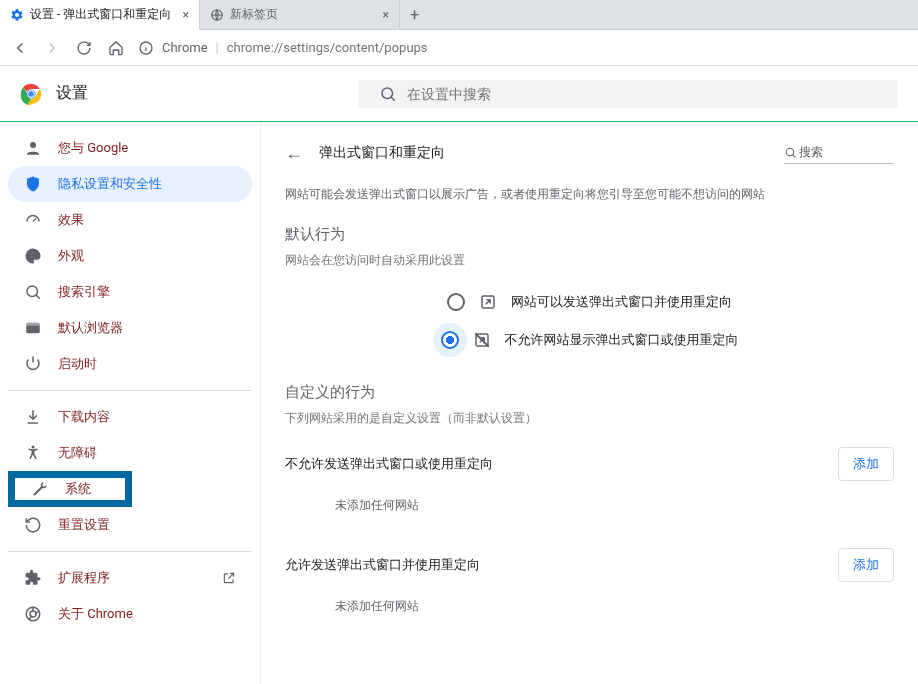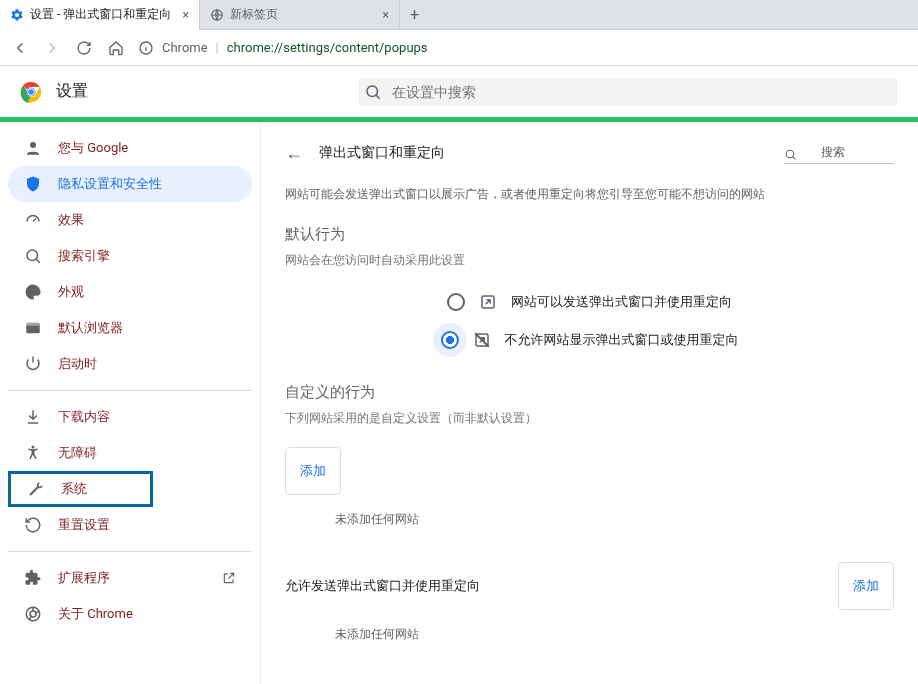--- a/index.html
+++ b/index.html
@@ -10,63 +10,63 @@
     .tab { display: flex; align-items: center; gap: 6px; padding: 0 10px; height: 30px; min-width: 200px; font-size: 12px; color: #5f6368; border-right: 1px solid #c9ccd1; position: relative; }
     .tab.active { background: #fff; color: #202124; }
     .tab .favicon { width: 14px; height: 14px; display: inline-flex; align-items: center; justify-content: center; }
     .tab .close { margin-left: auto; color: #5f6368; cursor: pointer; }
     .newtab-btn { padding: 0 10px; color: #5f6368; font-size: 16px; cursor: pointer; }
     
     .toolbar { display: flex; align-items: center; gap: 12px; height: 36px; padding: 0 10px; border-bottom: 1px solid #dadce0; background: #fff; }
     .tb-btn { width: 20px; height: 20px; color: #5f6368; display: inline-flex; align-items: center; justify-content: center; cursor: pointer; }
     .omnibox { flex: 1; display: flex; align-items: center; gap: 8px; font-size: 13px; color: #5f6368; }
     .omnibox .pipe { color: #c0c0c0; }
-    .omnibox .url { color: #14532d; }
-    
-    
-    .settings-header { display: flex; align-items: center; height: 56px; padding: 0 20px; border-bottom: 5px solid #22c55e; }
+    .omnibox .url { color: #737373; }
+    
+    
+    .settings-header { display: flex; align-items: center; height: 56px; padding: 0 20px; border-bottom: 1px solid #22c55e; }
     .settings-header .logo { width: 22px; height: 22px; margin-right: 14px; }
     .settings-header .title { font-size: 16px; color: #202124; }
-    .searchbox { margin-left: auto; width: 540px; height: 28px; background: #f1f3f4; border-radius: 4px; display: flex; align-items: center; gap: 10px; padding: 0 6px; color: #5f6368; }
+    .searchbox { margin-left: auto; width: 540px; height: 28px; background: #f1f3f4; border-radius: 4px; display: flex; align-items: center; gap: 10px; padding: 0 21px; color: #5f6368; }
     .searchbox input { border: none; background: transparent; outline: none; flex: 1; font-size: 14px; }
     
     
     .content { display: flex; height: calc(684px - 30px - 36px - 56px); }
     .sidebar { width: 260px; padding: 8px 8px; overflow: auto; }
     .side-item { display: flex; align-items: center; gap: 16px; height: 36px; padding: 0 16px; border-radius: 18px; color: #7f1d1d; font-size: 13px; cursor: pointer; }
     .side-item.active { background: #e8f0fe; color: #1a73e8; }
     .side-item .icon { width: 18px; color: #5f6368; display: inline-flex; align-items: center; justify-content: center; }
     .side-item.active .icon { color: #1a73e8; }
     .side-divider { height: 1px; background: #dadce0; margin: 8px 0; }
-    .side-item.boxed { border: 3px solid #0369a1; border-radius: 0; width: 145px; }
+    .side-item.boxed { border: 7px solid #0369a1; border-radius: 0; width: 124px; }
     .side-item .ext { margin-left: auto; color: #5f6368; }
     
     
     .main { flex: 1; padding: 20px 24px; overflow: auto; border-left: 1px solid #eee; }
     .page-header { display: flex; align-items: center; gap: 16px; margin-bottom: 22px; }
     .page-header .back { font-size: 18px; color: #5f6368; cursor: pointer; }
     .page-header .ptitle { font-size: 14px; color: #202124; }
     .page-header .spacer { flex: 1; }
-    .page-header .srch { display: flex; align-items: flex-end; gap: 24px; font-size: 12px; color: #5f6368; border-bottom: 1px solid #bdc1c6; padding: 2px 0; width: 110px; }
+    .page-header .srch { display: flex; align-items: center; gap: 2px; font-size: 12px; color: #5f6368; border-bottom: 1px solid #bdc1c6; padding: 2px 0; width: 110px; }
     
     .desc { font-size: 12px; color: #5f6368; margin-bottom: 22px; }
     .section-label { font-size: 15px; color: #5f6368; margin-bottom: 8px; }
     .section-sub { font-size: 12px; color: #737373; margin-bottom: 14px; }
     
     .radio-row { display: flex; align-items: center; gap: 14px; padding: 10px 0; cursor: pointer; justify-content: center; }
     .radio { width: 18px; height: 18px; border-radius: 50%; border: 2px solid #5f6368; position: relative; }
     .radio.selected { border-color: #1a73e8; background: radial-gradient(circle, #1a73e8 0 40%, transparent 41%); }
     .radio.selected-bg { box-shadow: 0 0 0 8px #e8f0fe; }
     .radio-icon { width: 18px; color: #5f6368; }
     .radio-label { font-size: 13px; color: #202124; }
     
     .custom-section { margin-top: 24px; }
     .block-row { display: flex; align-items: center; margin-top: 20px; }
     .block-row .label { font-size: 13px; color: #202124; flex: 1; }
-    .add-btn { border: 1px solid #dadce0; background: #fff; color: #1a73e8; font-size: 13px; padding: 14px 14px; border-radius: 4px; cursor: pointer; }
+    .add-btn { border: 1px solid #dadce0; background: #fff; color: #1a73e8; font-size: 13px; padding: 7px 14px; border-radius: 4px; cursor: pointer; }
     .empty { font-size: 12px; color: #5f6368; padding: 16px 0 6px 50px; }
     
     svg { display: block; }
   </style>
 </head>
 <body>
 
 <div class="tabbar">
   <div class="tab active">
     <span class="favicon">
@@ -174,34 +174,34 @@
         <span class="icon">
           <svg width="18" height="18" viewBox="0 0 24 24" fill="none" stroke="#5f6368" stroke-width="2">
             <path d="M4 14a8 8 0 1 1 16 0"></path>
             <path d="M12 14l4-4"></path>
           </svg>
         </span>
         <span>效果</span>
       </div>
     <div class="side-item">
         <span class="icon">
+          <svg width="18" height="18" viewBox="0 0 24 24" fill="#5f6368">
+            <path d="M12 2a10 10 0 1 0 0 20c1 0 1.5-.8 1.5-1.5 0-.4-.2-.8-.4-1-.3-.3-.4-.7-.4-1 0-.8.7-1.5 1.5-1.5H17a5 5 0 0 0 5-5c0-5-4.5-10-10-10z"></path>
+          </svg>
+        </span>
+        <span>外观</span>
+      </div>
+    <div class="side-item">
+        <span class="icon">
           <svg width="18" height="18" viewBox="0 0 24 24" fill="none" stroke="#5f6368" stroke-width="2">
             <circle cx="11" cy="11" r="7"></circle>
             <path d="M21 21l-5-5"></path>
           </svg>
         </span>
         <span>搜索引擎</span>
-      </div>
-    <div class="side-item">
-        <span class="icon">
-          <svg width="18" height="18" viewBox="0 0 24 24" fill="#5f6368">
-            <path d="M12 2a10 10 0 1 0 0 20c1 0 1.5-.8 1.5-1.5 0-.4-.2-.8-.4-1-.3-.3-.4-.7-.4-1 0-.8.7-1.5 1.5-1.5H17a5 5 0 0 0 5-5c0-5-4.5-10-10-10z"></path>
-          </svg>
-        </span>
-        <span>外观</span>
       </div>
     <div class="side-item">
         <span class="icon">
           <svg width="18" height="18" viewBox="0 0 24 24" fill="#5f6368">
             <rect x="3" y="5" width="18" height="14" rx="2"></rect>
             <rect x="3" y="5" width="18" height="4" fill="#fff" opacity=".4"></rect>
           </svg>
         </span>
         <span>默认浏览器</span>
       </div>
@@ -317,20 +317,21 @@
           </svg>
         </span>
       <span class="radio-label">不允许网站显示弹出式窗口或使用重定向</span>
     </div>
 
     <div class="custom-section">
       <div class="section-label">自定义的行为</div>
       <div class="section-sub">下列网站采用的是自定义设置（而非默认设置）</div>
 
       <div class="block-row">
+        <span class="label">不允许发送弹出式窗口或使用重定向</span>
         <button class="add-btn">添加</button>
       </div>
       <div class="empty">未添加任何网站</div>
 
       <div class="block-row" style="margin-top:28px">
         <span class="label">允许发送弹出式窗口并使用重定向</span>
         <button class="add-btn">添加</button>
       </div>
       <div class="empty">未添加任何网站</div>
     </div>

